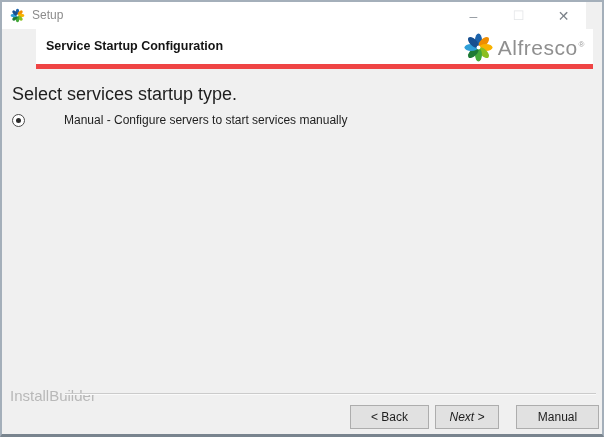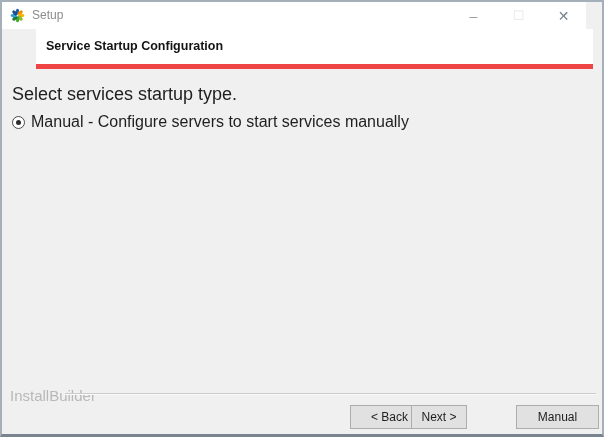--- a/index.html
+++ b/index.html
@@ -60,41 +60,41 @@
   .radio {
     width: 13px; height: 13px; border-radius: 50%;
     background: #ffffff; border: 1px solid #8a8a8a;
     margin-right: 6px; position: relative; flex: none;
   }
   .option-row.checked .radio { border-color: #4a4a4a; }
   .option-row.checked .radio::after {
     content: ""; position: absolute; left: 3px; top: 3px;
     width: 5px; height: 5px; border-radius: 50%; background: #2b2b2b;
   }
-  .option-label { font-size: 16px; color: #1e1e1e; }
+  .option-label { font-size: 12px; color: #1e1e1e; margin-left: 33px; }
 
   
   .brand {
     position: absolute; left: 8px; top: 317px;
     font-size: 15px; color: #b8b8b8;
   }
   .brand-line {
     position: absolute; left: 63px; right: 6px; top: 323px;
     height: 2px; border-top: 1px solid #cbcbcb; border-bottom: 1px solid #fafafa;
   }
 
   
   .btn {
     position: absolute; top: 335px; height: 24px;
     background: #e1e1e1; border: 1px solid #adadad;
     font-family: "Liberation Sans", sans-serif;
     font-size: 12px; color: #1e1e1e; cursor: default;
   }
   .btn.back   { left: 348px; width: 79px; text-align: center; }
-  .btn.next   { left: 409px; width: 56px; }
+  .btn.next   { left: 433px; width: 64px; font-style: italic; }
   .btn.cancel { left: 514px; width: 83px; }
 </style>
 </head>
 <body>
 
 <svg width="0" height="0" style="position:absolute">
   <defs>
     <g id="pinwheel">
       <g transform="rotate(0 16 16)">
           <ellipse cx="16" cy="8.5" rx="3.6" ry="7" fill="#1b62ab"></ellipse>
@@ -134,20 +134,26 @@
     <span class="titlebar-title">Setup</span>
     <div class="controls">
       <span class="ctrl minimize">–</span>
       <span class="ctrl maximize">☐</span>
       <span class="ctrl close">✕</span>
     </div>
   </div>
 
   <div class="header">
     <div class="page-title">Service Startup Configuration</div>
+    <div class="logo">
+      <svg class="logo-icon" viewBox="0 0 32 32">
+          <use href="#pinwheel"></use>
+        </svg>
+      <span class="logo-text"><span>Alfresco</span><span class="logo-reg">®</span></span>
+    </div>
   </div>
 
   <div class="body">
     <div class="instruction">Select services startup type.</div>
 
     <div class="option-row manual checked">
       <span class="radio"></span>
       <span class="option-label">Manual - Configure servers to start services manually</span>
     </div>
 

